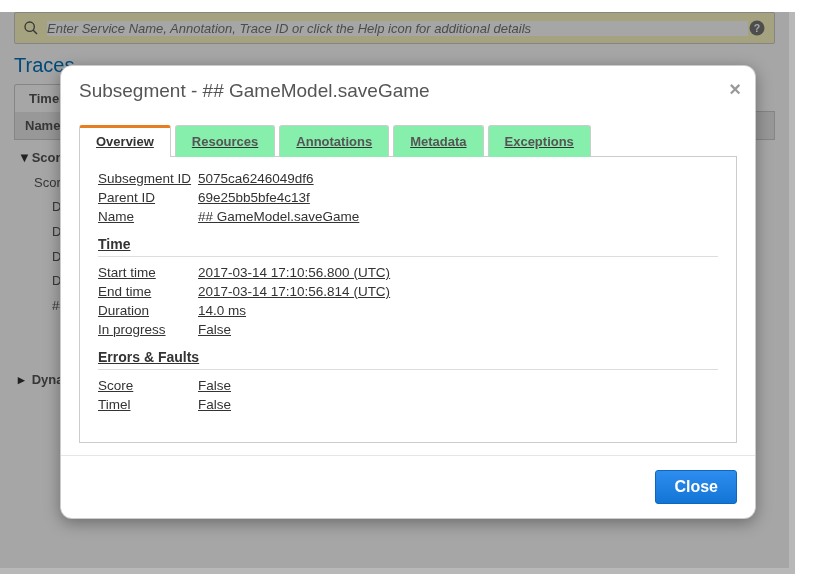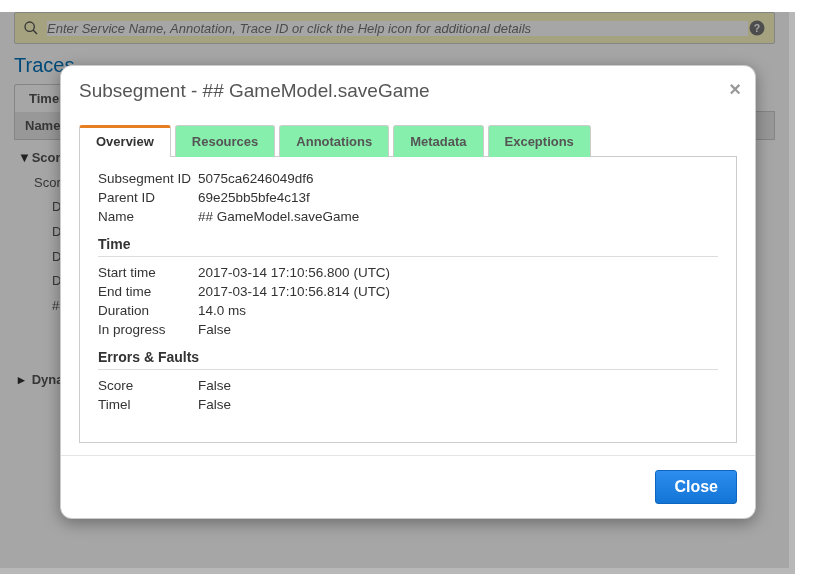--- a/index.html
+++ b/index.html
@@ -150,20 +150,21 @@
       position: absolute;
       right: 14px;
       top: 12px;
       font-size: 20px;
       color: #999;
       cursor: pointer;
       font-weight: bold;
     }
     .modal-body {
       padding: 0 18px 12px 18px;
+      text-decoration: underline;
     }
     .sub-tabs {
       border-bottom: 1px solid #ccc;
       display: flex;
     }
     .sub-tab {
       background: #86efac;
       border: 1px solid #ccc;
       border-bottom: none;
       border-radius: 3px 3px 0 0;

